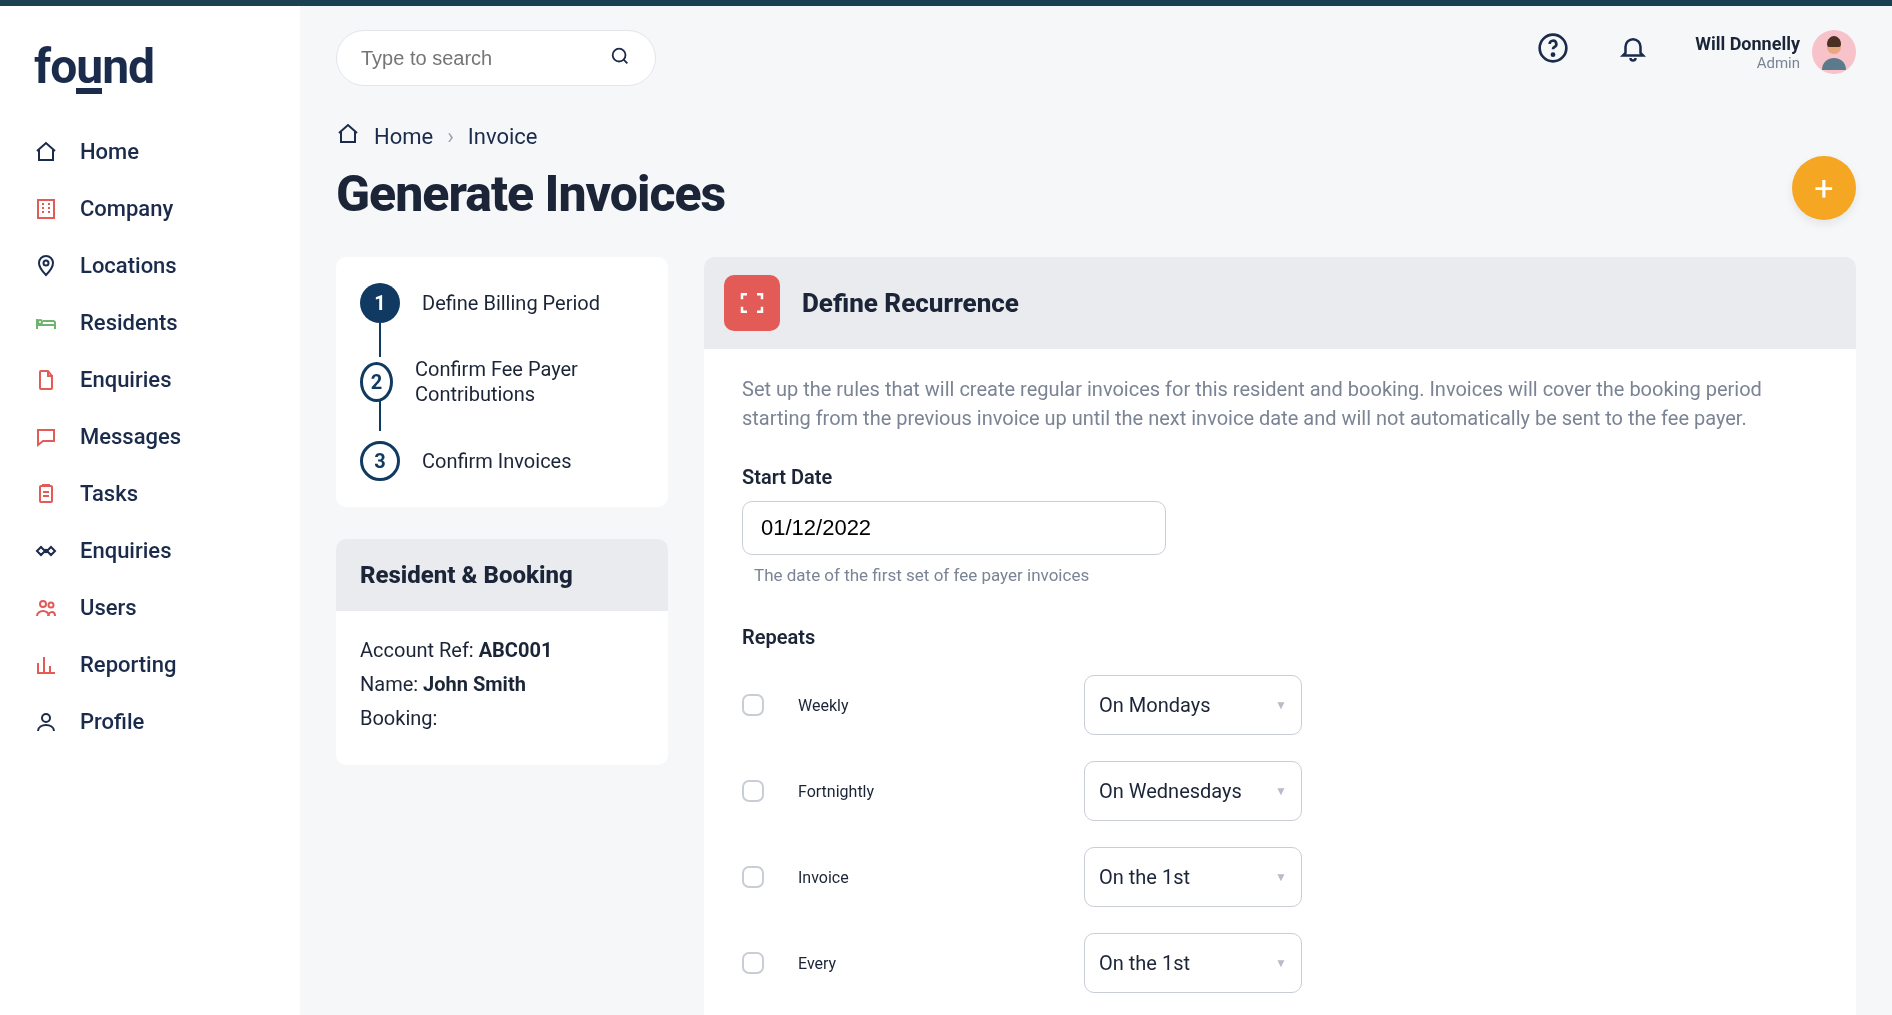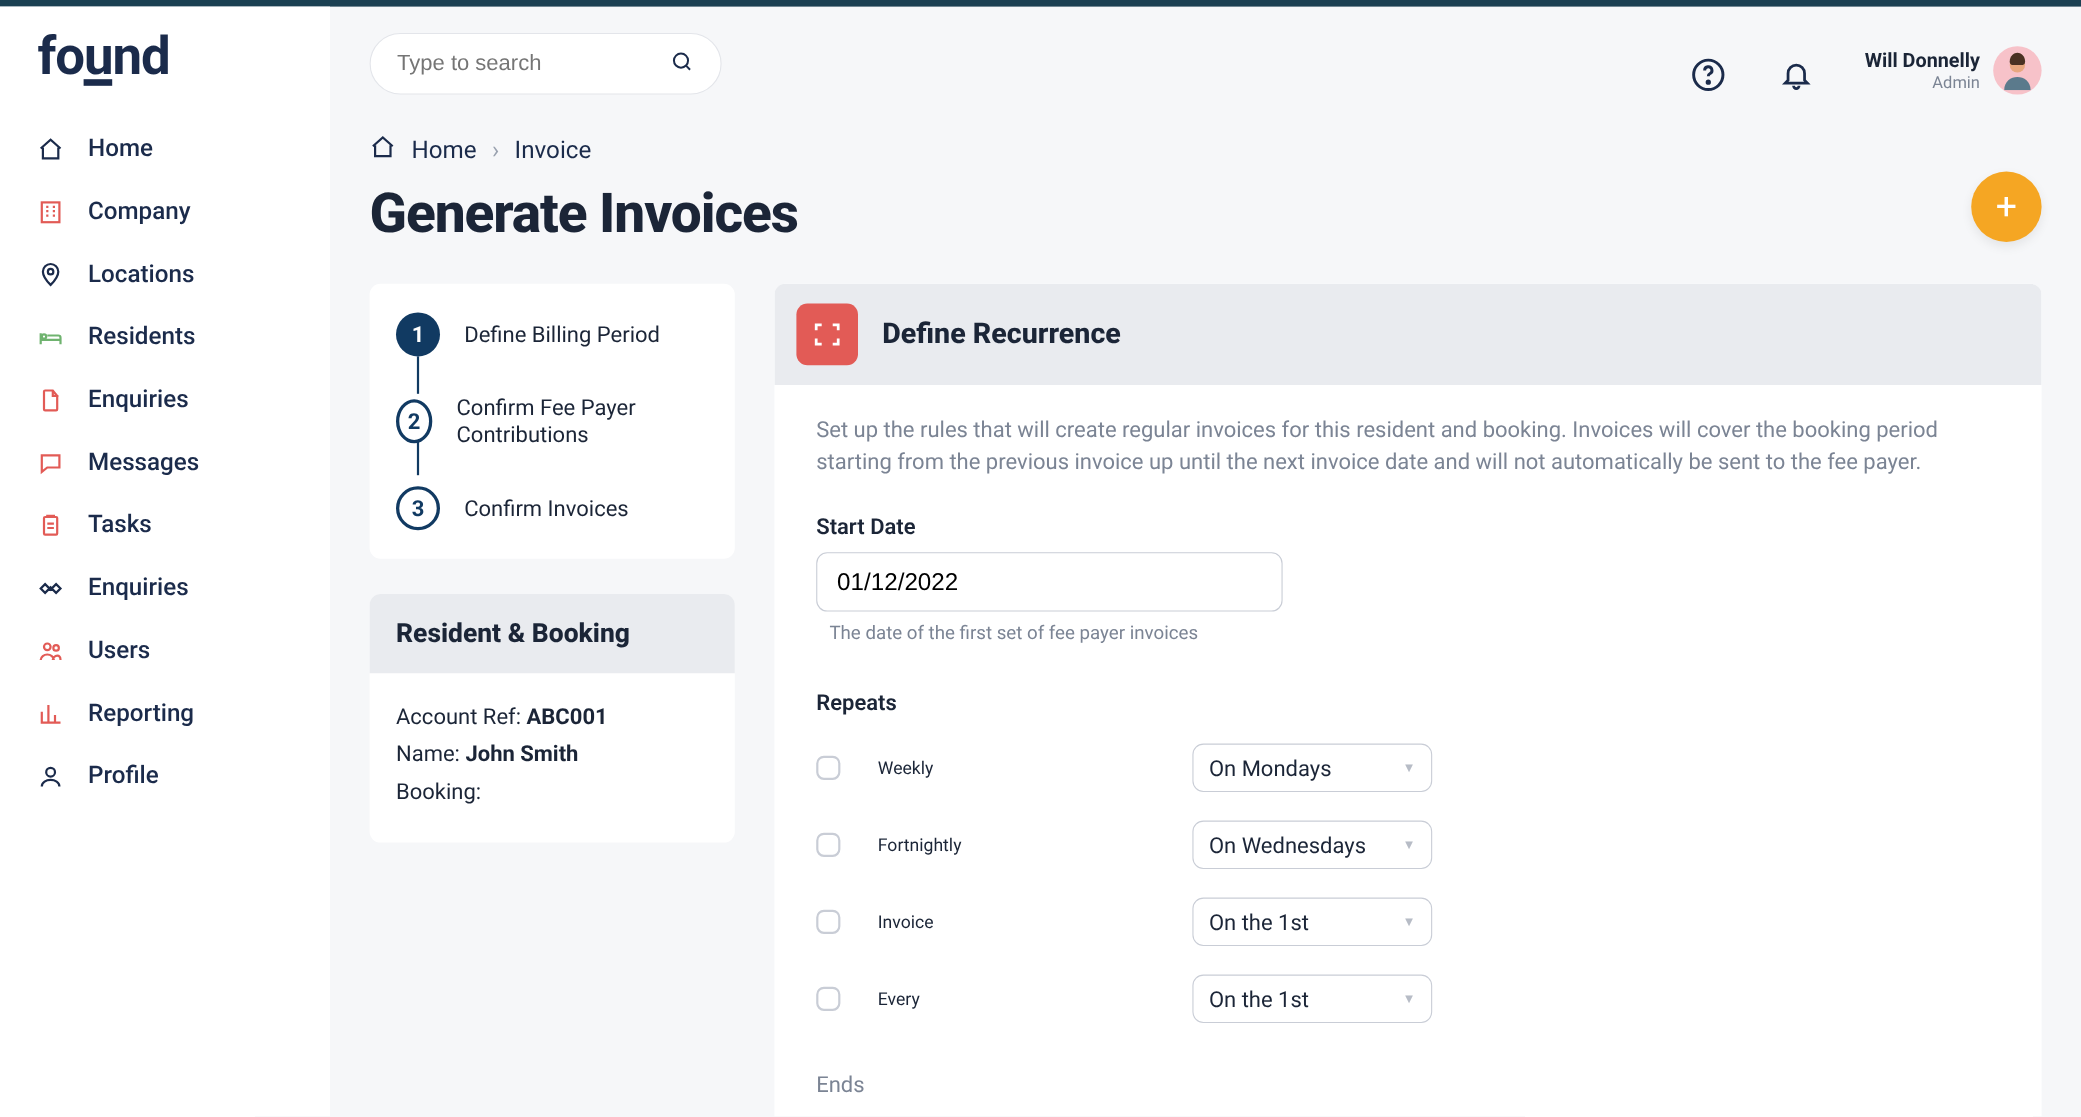--- a/index.html
+++ b/index.html
@@ -12,21 +12,21 @@
   overflow: hidden;
   position: relative;
 }
 .top-bar { height: 6px; background: #1b4052; }
 .sidebar {
   position: absolute;
   top: 6px; left: 0;
   width: 300px;
   height: calc(100% - 6px);
   background: #fff;
-  padding-top: 8px;
+  padding-top: 24px;
 }
 .logo {
   font-size: 48px;
   font-weight: 700;
   color: #1b2b4b;
   padding: 8px 34px 28px;
   letter-spacing: -1px;
 }
 .logo .u { border-bottom: 6px solid #1b2b4b; display:inline-block; line-height:0.9; }
 .nav-item {
@@ -41,21 +41,21 @@
 .nav-item .ic { width:24px; height:24px; display:flex; align-items:center; justify-content:center; }
 .ic-blue svg { stroke:#1b2b4b; }
 .ic-red  svg { stroke:#e25b56; }
 .ic-green svg { stroke:#6fb36f; }
 
 .main {
   position:absolute; left:300px; right:0; top:6px; bottom:0;
   padding: 24px 36px 0 36px;
   overflow:hidden;
 }
-.header-row { display:flex; align-items:flex-end; gap:18px; }
+.header-row { display:flex; align-items:flex-start; gap:18px; }
 .search-pill {
   flex: 0 0 auto;
   display:flex; align-items:center;
   width: 320px; height:56px;
   border-radius:40px; border:1px solid #e3e5ea; background:#fff;
   padding: 0 24px;
 }
 .search-pill input { border:none; outline:none; font-size:20px; background:transparent; width:100%; }
 .search-pill .sicon { margin-left:auto; }
 .header-spacer { flex:1; }
@@ -96,21 +96,21 @@
 .panel-title { font-size:26px; font-weight:800; }
 .panel-body { padding:26px 38px 40px; }
 .desc { color:#7b8494; font-size:20px; line-height:1.45; max-width:1030px; }
 .field-label { font-size:20px; font-weight:600; margin-top:32px; margin-bottom:12px; }
 .date-input { width:424px; height:54px; border:1px solid #c9cdd6; border-radius:10px; padding:0 18px; font-size:22px; background:#fff; }
 .hint { color:#7b8494; font-size:17px; margin-top:10px;margin-left:12px; }
 .section-label { font-size:20px; font-weight:600; margin-top:40px; }
 .repeat-row { display:flex; align-items:center; margin-top:26px; }
 .chk { width:22px; height:22px; border:2px solid #c9cdd6; border-radius:7px; background:#fff; }
 .repeat-name { font-size:16px; margin-left:34px; }
-.select-box { margin-left:auto; width:218px; height:44px; border:1px solid #c9cdd6; border-radius:10px; display:flex; align-items:center; padding:0 14px; font-size:20px; background:#fff; cursor:pointer;}
+.select-box { margin-left:auto; width:218px; height:60px; border:1px solid #c9cdd6; border-radius:10px; display:flex; align-items:center; padding:0 14px; font-size:20px; background:#fff; cursor:pointer;}
 .select-box .tri { margin-left:auto; color:#b7bcc6; font-size:12px; }
 .repeats-wrap{ width:560px; }
 .ends-label { color:#7b8494; font-size:20px; margin-top:44px; }
 
 .fab {
   position:absolute; right:36px; top:150px;
   width:64px; height:64px; border-radius:50%; background:#f5a623;
   display:flex; align-items:center; justify-content:center; color:#fff; font-size:34px; cursor:pointer;
   box-shadow:0 4px 10px rgba(0,0,0,.08);
 }

